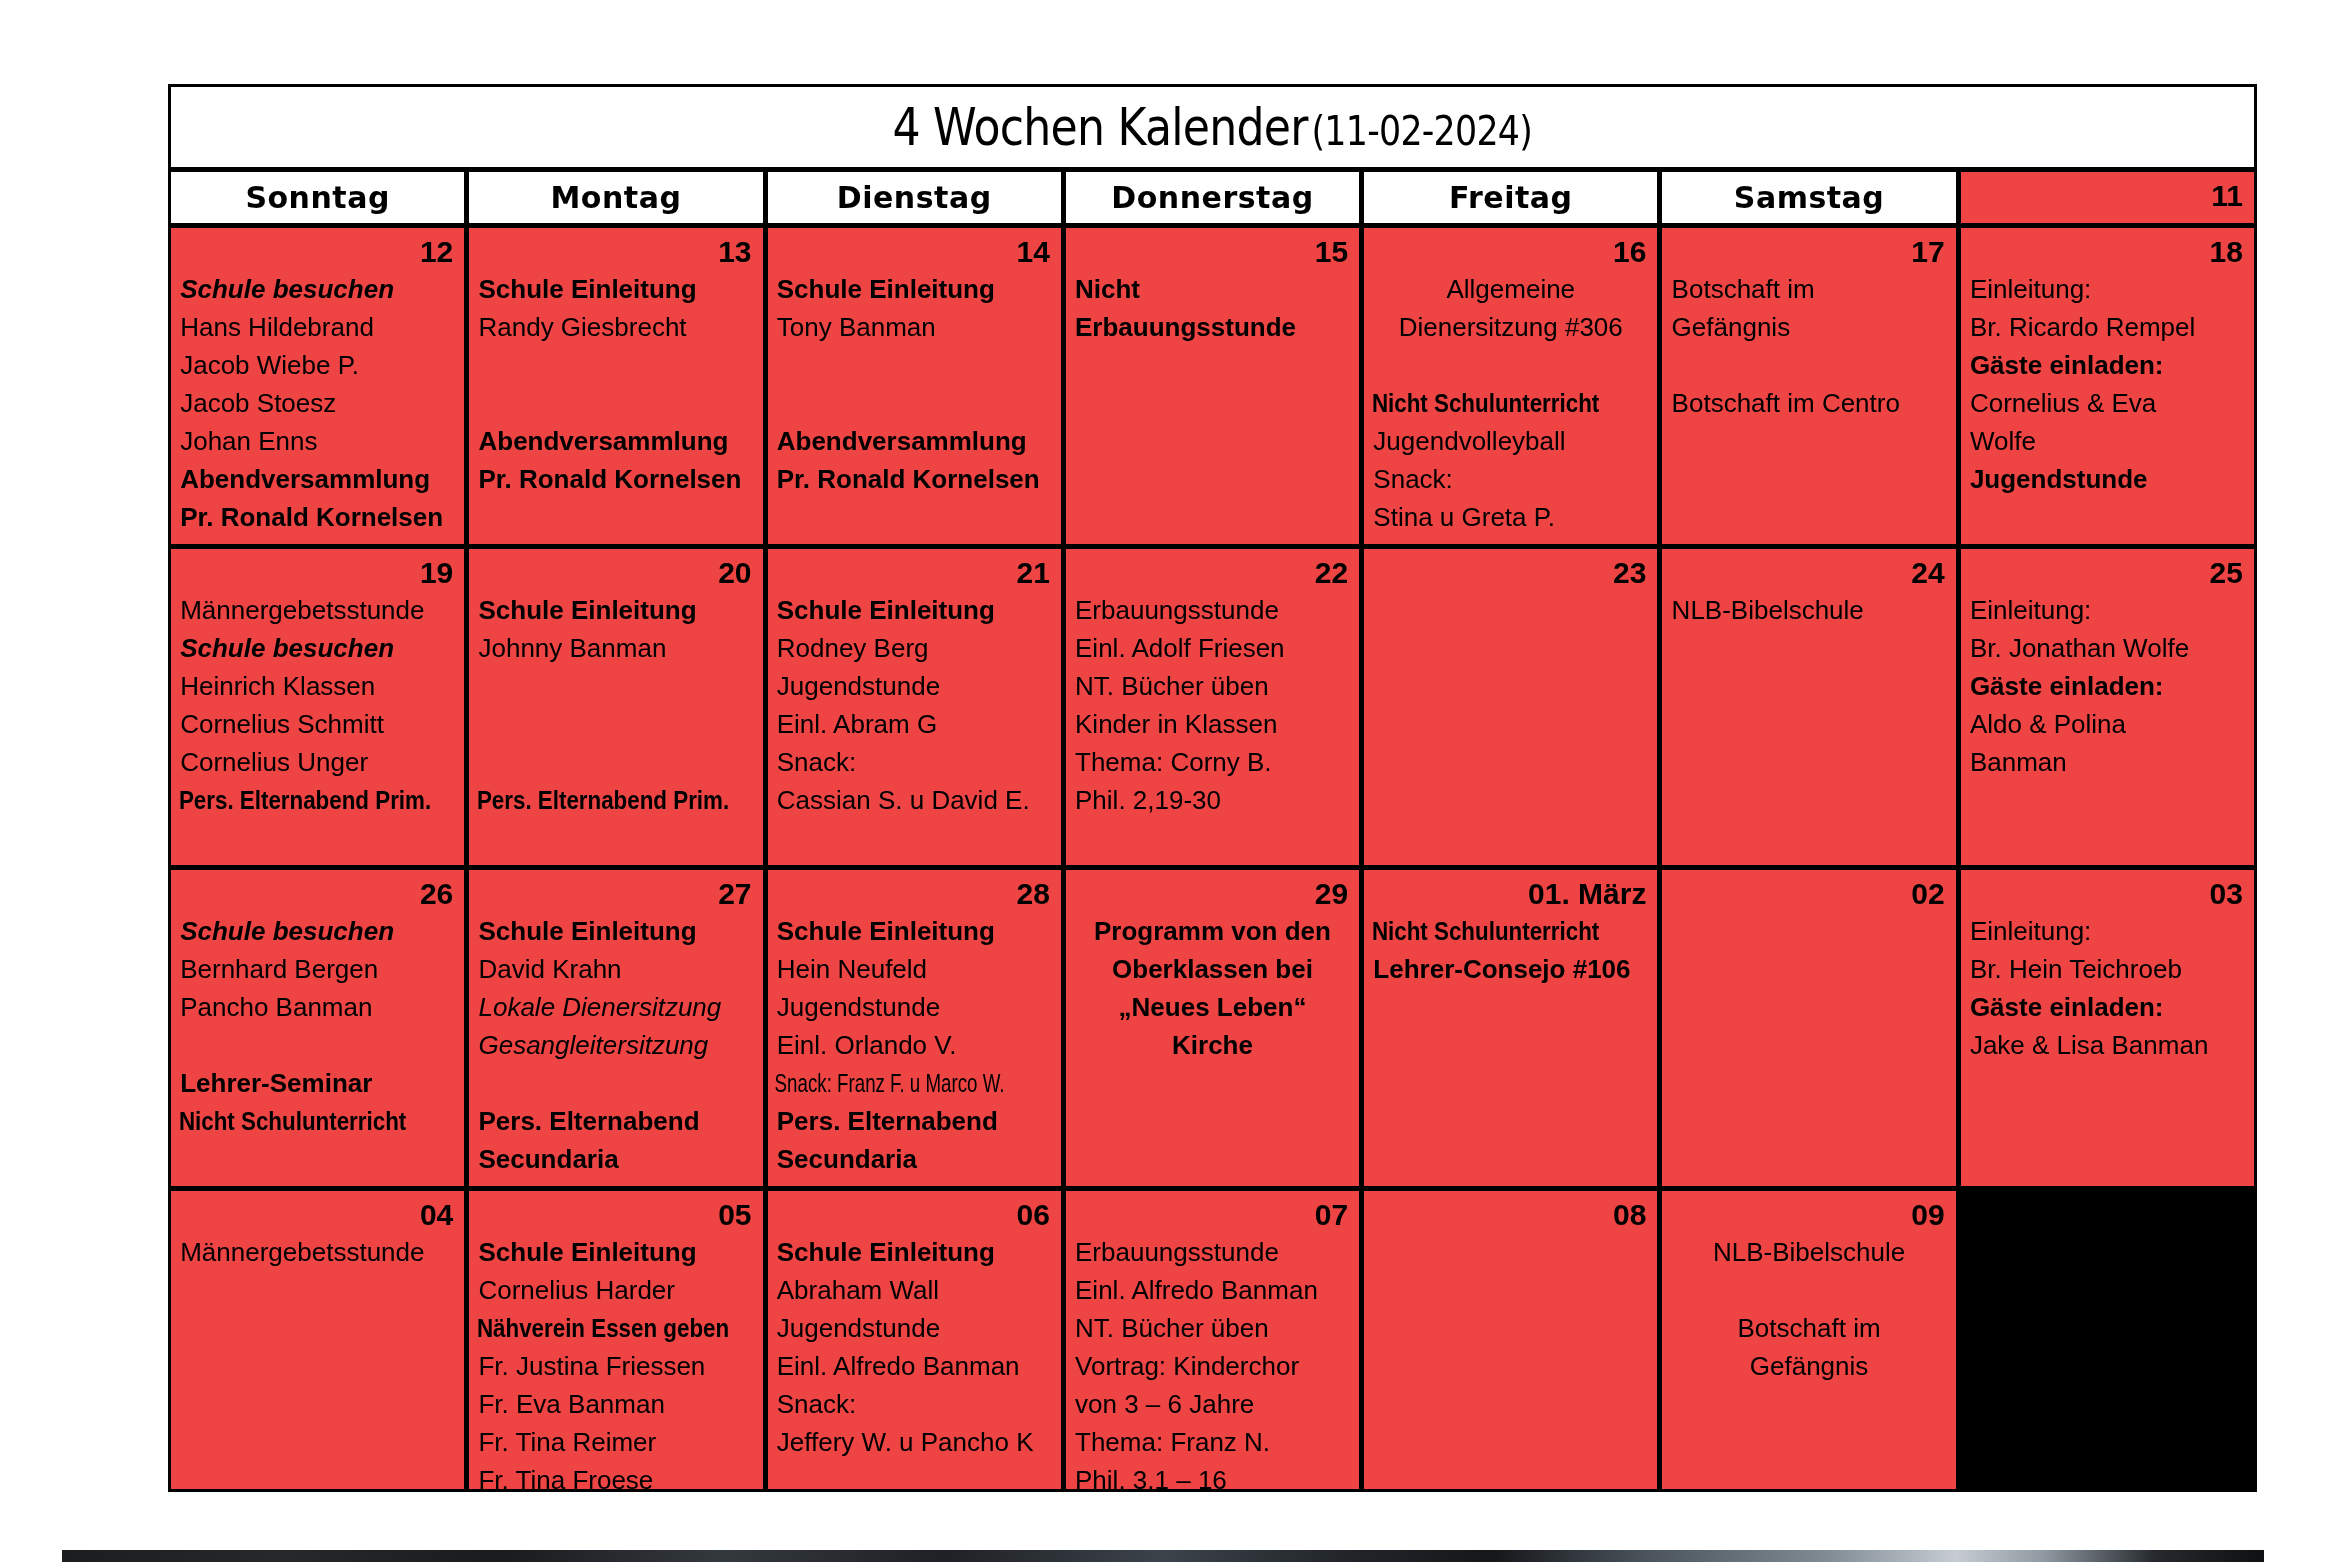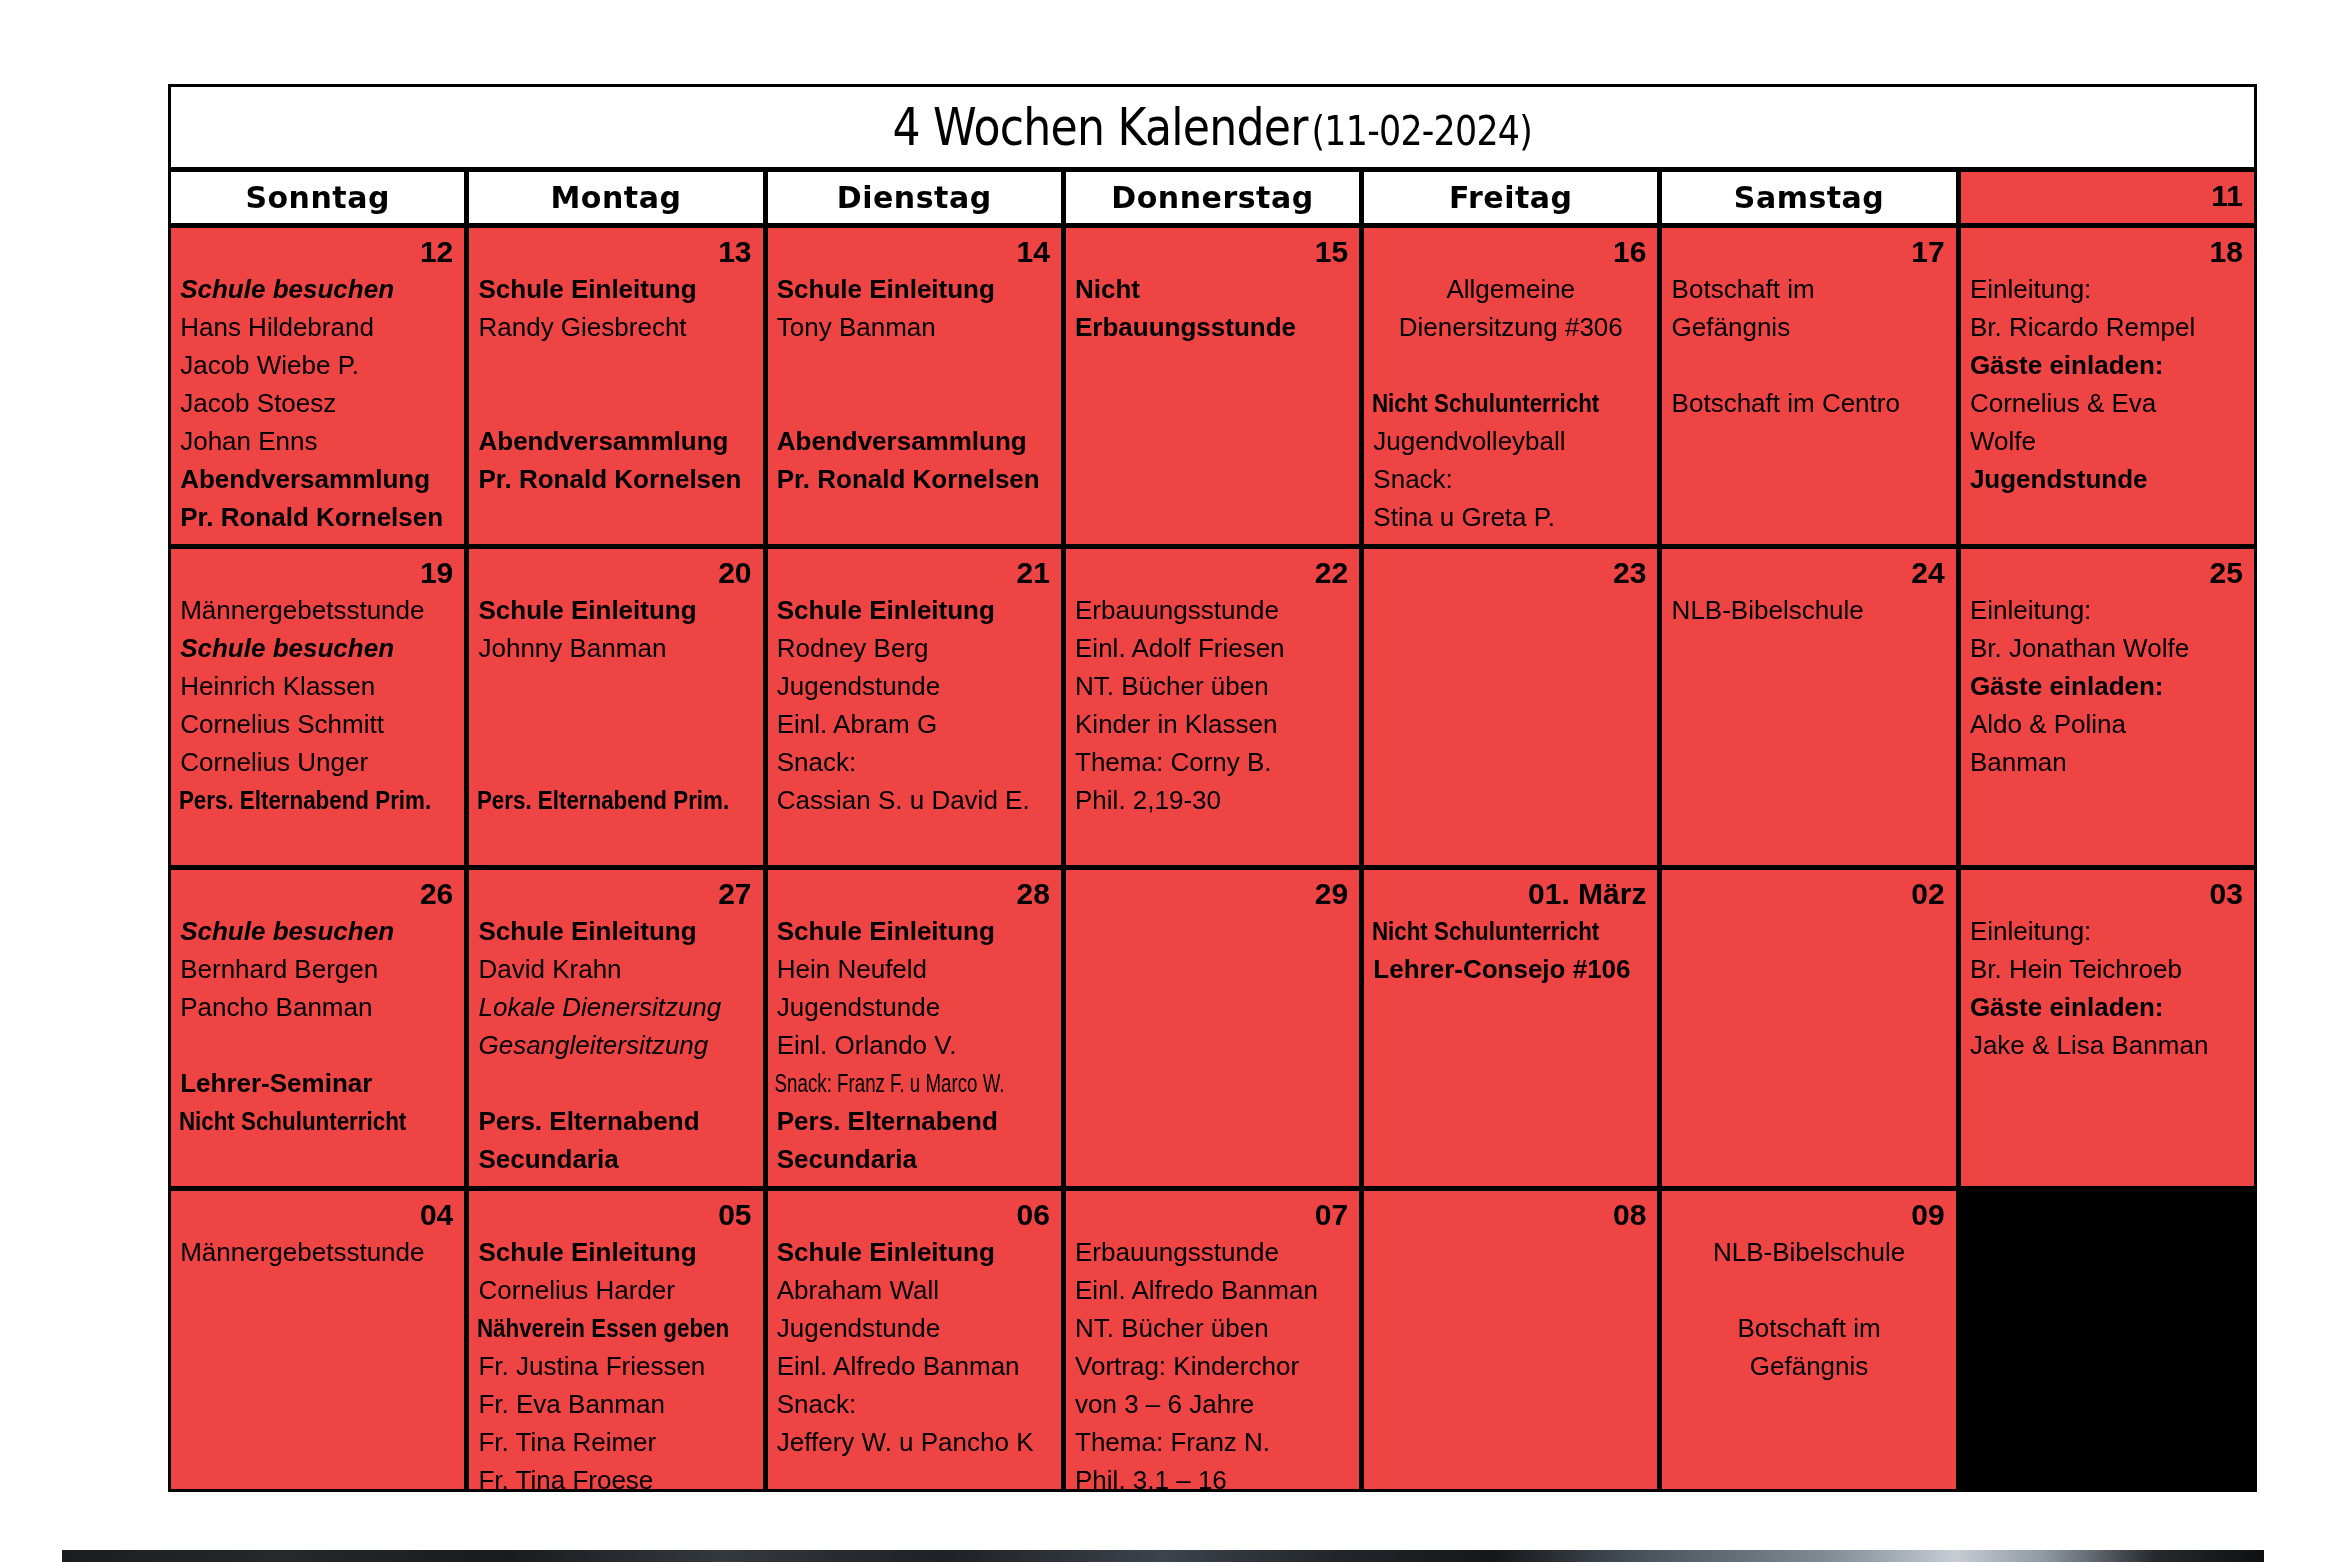--- a/index.html
+++ b/index.html
@@ -295,20 +295,26 @@
           <div class="line">Hein Neufeld</div>
           <div class="line u">Jugendstunde</div>
           <div class="line">Einl. Orlando V.</div>
           <div class="line n">Snack: Franz F. u Marco W.</div>
           <div class="line b">Pers. Elternabend</div>
           <div class="line b">Secundaria</div>
         </div>
   </div>
       <div class="cell">
     <div class="cell-date">29</div>
+    <div class="cell-lines">
+          <div class="line b c">Programm von den</div>
+          <div class="line b c">Oberklassen bei</div>
+          <div class="line b c">„Neues Leben“</div>
+          <div class="line b c">Kirche</div>
+        </div>
   </div>
       <div class="cell">
     <div class="cell-date">01. März</div>
     <div class="cell-lines">
           <div class="line b x">Nicht Schulunterricht</div>
           <div class="line b">Lehrer-Consejo #106</div>
         </div>
   </div>
       <div class="cell">
     <div class="cell-date">02</div>

